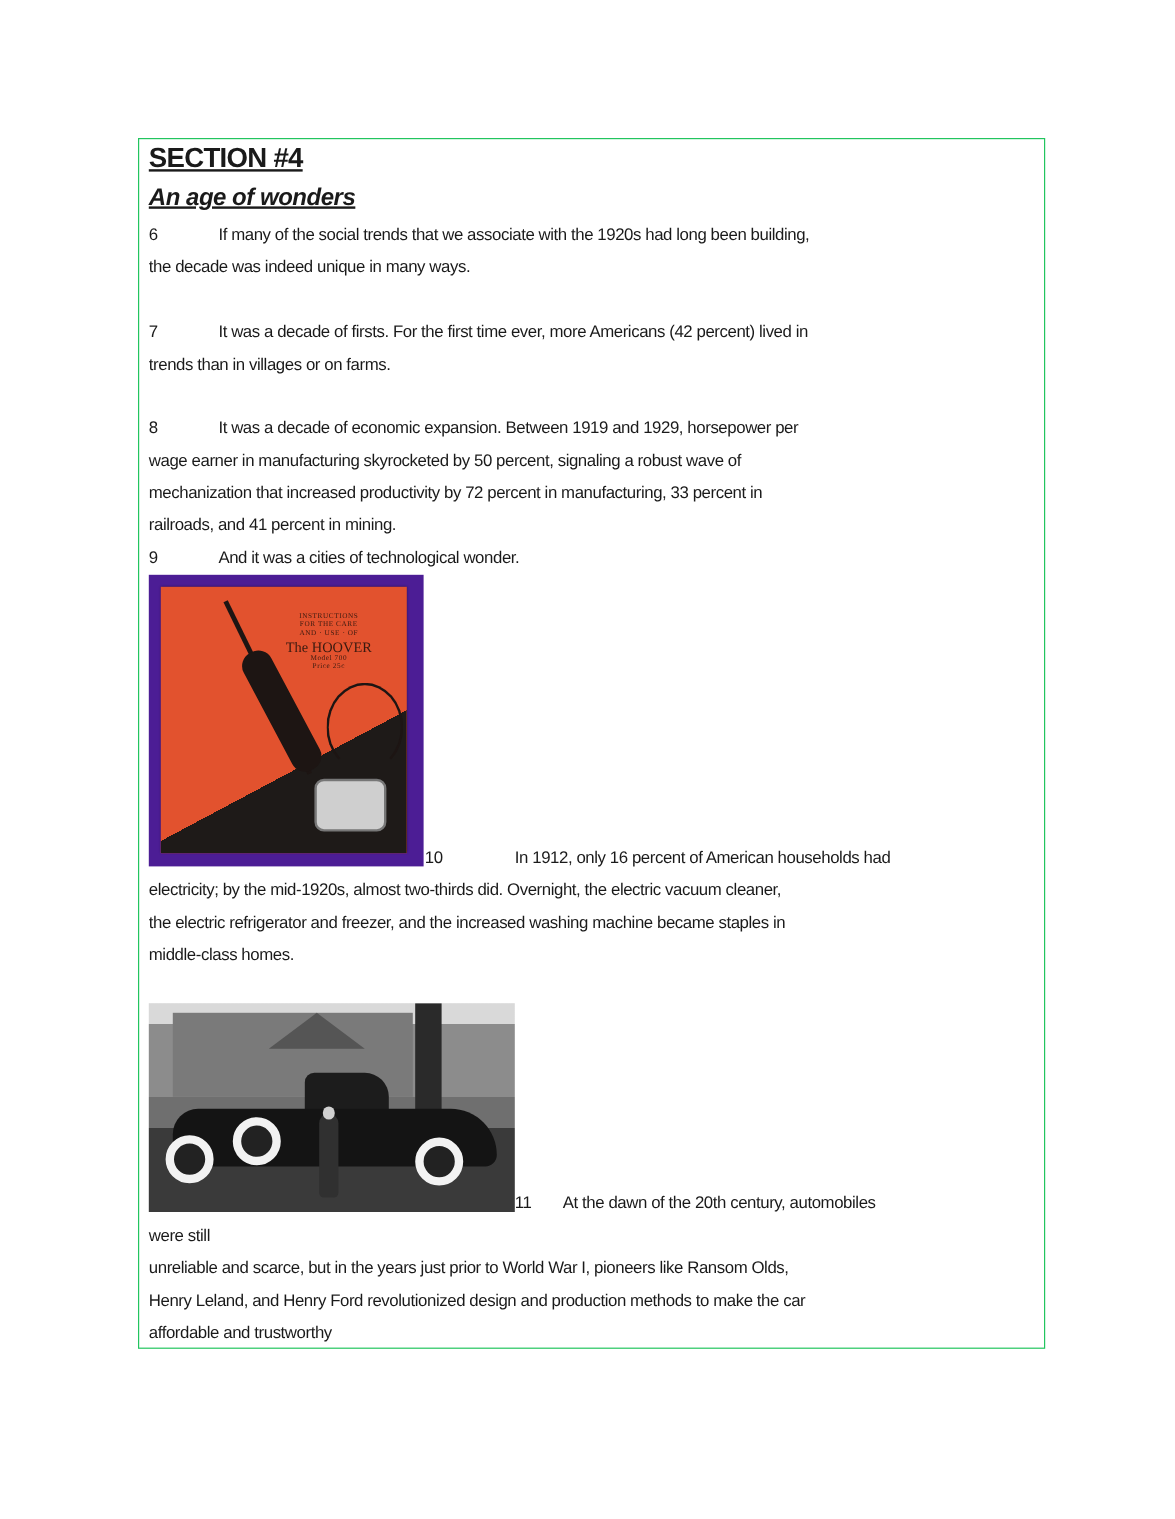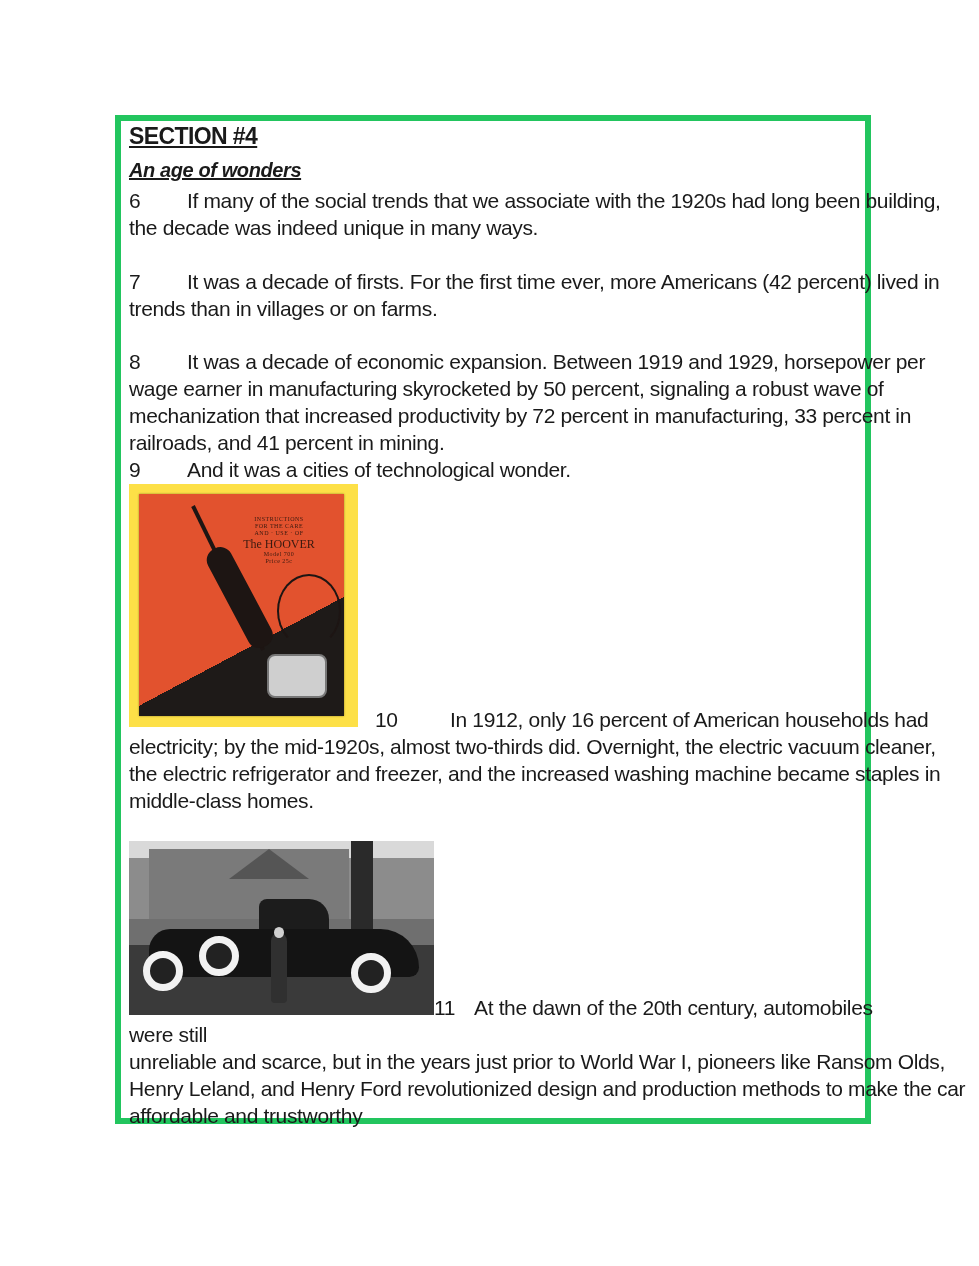--- a/index.html
+++ b/index.html
@@ -1,32 +1,32 @@
 <!DOCTYPE html>
 <html><head>
 <meta charset="utf-8">
 <style>
   html, body { margin: 0; padding: 0; background: #ffffff; }
   body { width: 979px; height: 1266px; position: relative; overflow: hidden;
          font-family: "Liberation Sans", "DejaVu Sans", sans-serif; color: #1a1a1a; }
   .frame { position: absolute; left: 115px; top: 115px; width: 756px; height: 1009px;
-           border: 6px solid #22c55e; box-sizing: border-box; }
+           border: 1px solid #22c55e; box-sizing: border-box; }
   .content { position: absolute; left: 8px; top: 0; width: 736px; }
-  .line { position: absolute; left: 0; white-space: nowrap; font-size: 21px; line-height: 27px;
+  .line { position: absolute; left: 0; white-space: nowrap; font-size: 14px; line-height: 27px;
           letter-spacing: -0.35px; }
   .h1 { position: absolute; left: 0; top: 2px; font-size: 23px; font-weight: bold; text-decoration: underline;
         letter-spacing: -0.6px; }
   .h2 { position: absolute; left: 0; top: 38px; font-size: 20px; font-weight: bold; text-decoration: underline;
         letter-spacing: -0.4px; font-style: italic; }
   .num { display: inline-block; width: 58px; }
-  .num-wide { display: inline-block; width: 75px; margin-left: 16px; }
+  .num-wide { display: inline-block; width: 75px; }
   .num-narrow { display: inline-block; width: 40px; }
 
   
-  .hoover { position: absolute; left: 8px; top: 363px; width: 229px; height: 243px; background: #fde047; overflow: hidden; }
+  .hoover { position: absolute; left: 8px; top: 363px; width: 229px; height: 243px; background: #4c1d95; overflow: hidden; }
   .hoover .cover { position: absolute; left: 10px; top: 10px; width: 205px; height: 222px; background: #e2522e;
                    box-shadow: 0 0 2px rgba(0,0,0,.4); overflow: hidden; }
   .hoover .dark { position: absolute; left: 0; top: 0; width: 100%; height: 100%;
                   background: linear-gradient(152deg, transparent 0 64%, #1e1a18 64% 100%); }
   .hoover .title { position: absolute; right: 10px; top: 22px; width: 110px; text-align: center;
                    font-family: "Liberation Serif", serif; color: #3a1a10; font-size: 6px; line-height: 7px; letter-spacing: .5px; }
   .hoover .brand { font-size: 12px; line-height: 14px; letter-spacing: 0; }
   .hoover .bag { position: absolute; left: 62px; top: 55px; width: 26px; height: 110px; background: #1d1513;
                  border-radius: 12px; transform: rotate(-28deg); transform-origin: top center; }
   .hoover .handle { position: absolute; left: 52px; top: 12px; width: 4px; height: 160px; background: #1d1513;

